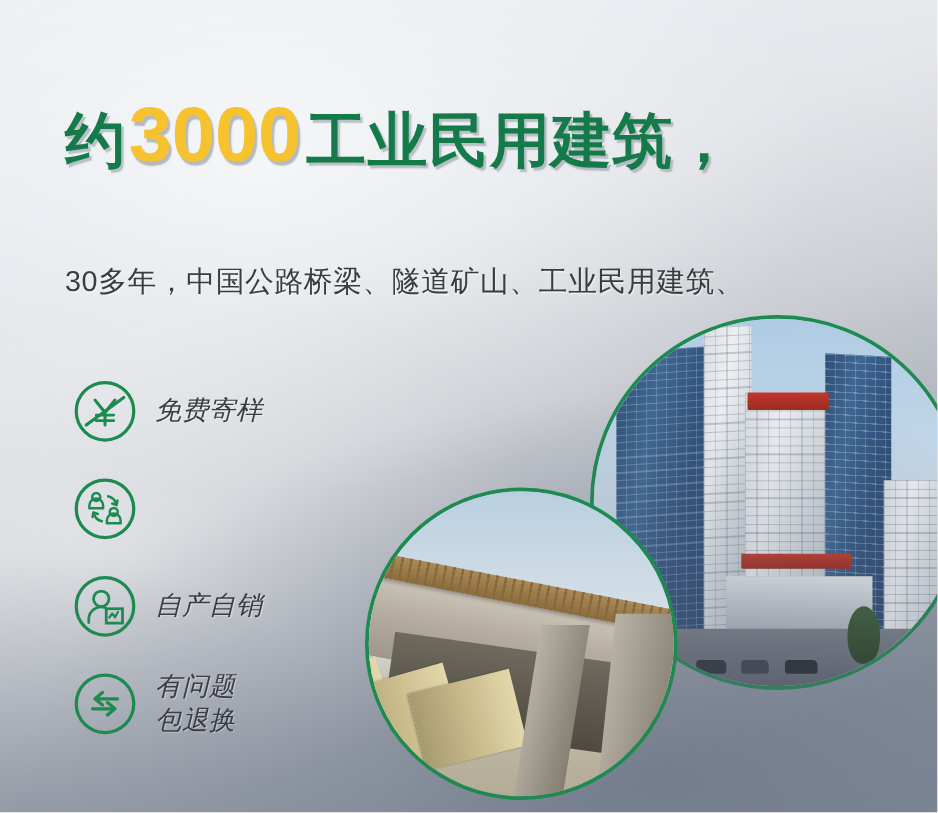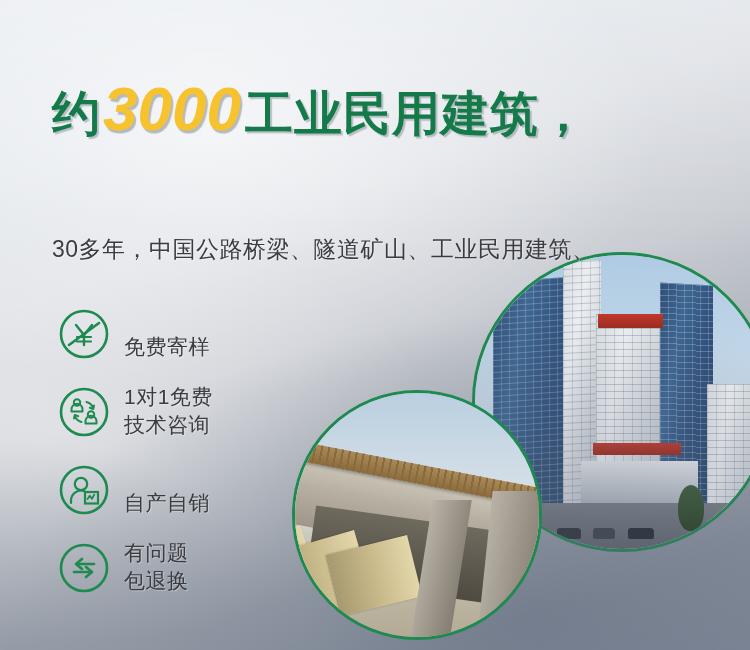--- a/index.html
+++ b/index.html
@@ -183,21 +183,20 @@
     color: #147a4a;
     font-weight: bold;
     font-size: 48px;
     letter-spacing: 1px;
     text-shadow: 2px 2px 1px rgba(120,128,140,0.45);
     white-space: nowrap;
     z-index: 5;
   }
   .headline .num {
     color: #f6c32f;
-    font-style: italic;
     font-size: 62px;
     letter-spacing: 0px;
     padding: 0 4px 0 2px;
     text-shadow: 2px 3px 1px rgba(120,128,140,0.5);
   }
   .headline-line2 {
     position: absolute;
     left: 52px;
     top: 142px;
     margin: 0;
@@ -218,34 +217,35 @@
     top: 208px;
     margin: 0;
     color: #3b3c40;
     font-size: 23px;
     line-height: 1.48;
     letter-spacing: 0.5px;
     white-space: nowrap;
     text-shadow: 1px 1px 0 rgba(255,255,255,0.35);
     z-index: 5;
   }
-  .subtitle div { white-space: nowrap; margin-top: 24px; }
+  .subtitle div { white-space: nowrap; }
 
   
   .features {
     position: absolute;
     left: 58px;
     top: 298px;
     z-index: 6;
   }
   .feature {
     display: flex;
-    align-items: flex-end;
+    align-items: center;
     height: 62px;
     margin-bottom: 16px;
+    font-style: italic;
   }
   .feature-icon {
     width: 52px;
     height: 52px;
     flex: 0 0 52px;
     margin-right: 14px;
   }
   .feature-icon svg { display: block; }
   .feature-text {
     color: #3b3c40;
@@ -330,24 +330,20 @@
           <circle cx="19" cy="16.5" r="3.2" fill="none" stroke="#1d8a50" stroke-width="2"></circle>
           <path d="M13.5 25.5 v-2.2 a5.5 5.5 0 0 1 11 0 v2.2 z" fill="none" stroke="#1d8a50" stroke-width="2" stroke-linejoin="round"></path>
           <circle cx="33" cy="28.5" r="3.2" fill="none" stroke="#1d8a50" stroke-width="2"></circle>
           <path d="M27.5 37.5 v-2.2 a5.5 5.5 0 0 1 11 0 v2.2 z" fill="none" stroke="#1d8a50" stroke-width="2" stroke-linejoin="round"></path>
           <path d="M28.5 16 a9 9 0 0 1 6.5 6" fill="none" stroke="#1d8a50" stroke-width="2" stroke-linecap="round"></path>
           <path d="M36 19.5 l-0.8 3.6 l-3.4 -1.3" fill="none" stroke="#1d8a50" stroke-width="2" stroke-linecap="round" stroke-linejoin="round"></path>
           <path d="M23.5 36 a9 9 0 0 1 -6.5 -6" fill="none" stroke="#1d8a50" stroke-width="2" stroke-linecap="round"></path>
           <path d="M16 32.5 l0.8 -3.6 l3.4 1.3" fill="none" stroke="#1d8a50" stroke-width="2" stroke-linecap="round" stroke-linejoin="round"></path>
         </svg>
       </span>
-      <span class="feature-text">
-        <span class="l2">1对1免费</span>
-        <span class="l2">技术咨询</span>
-      </span>
     </div>
 
     <div class="feature">
       <span class="feature-icon">
         <svg width="52" height="52" viewBox="0 0 52 52">
           <circle cx="26" cy="26" r="23" fill="none" stroke="#1d8a50" stroke-width="2.6"></circle>
           <circle cx="23" cy="20" r="6.2" fill="none" stroke="#1d8a50" stroke-width="2.2"></circle>
           <path d="M13 39 v-2.5 a10 10 0 0 1 13.5 -9.3" fill="none" stroke="#1d8a50" stroke-width="2.2" stroke-linecap="round"></path>
           <rect x="27" y="28" width="13" height="11.5" fill="none" stroke="#1d8a50" stroke-width="2.2"></rect>
           <path d="M29.5 35 l2.3 -3.3 l2.2 3.1 l2.3 -4.2" fill="none" stroke="#1d8a50" stroke-width="1.8" stroke-linecap="round" stroke-linejoin="round"></path>

